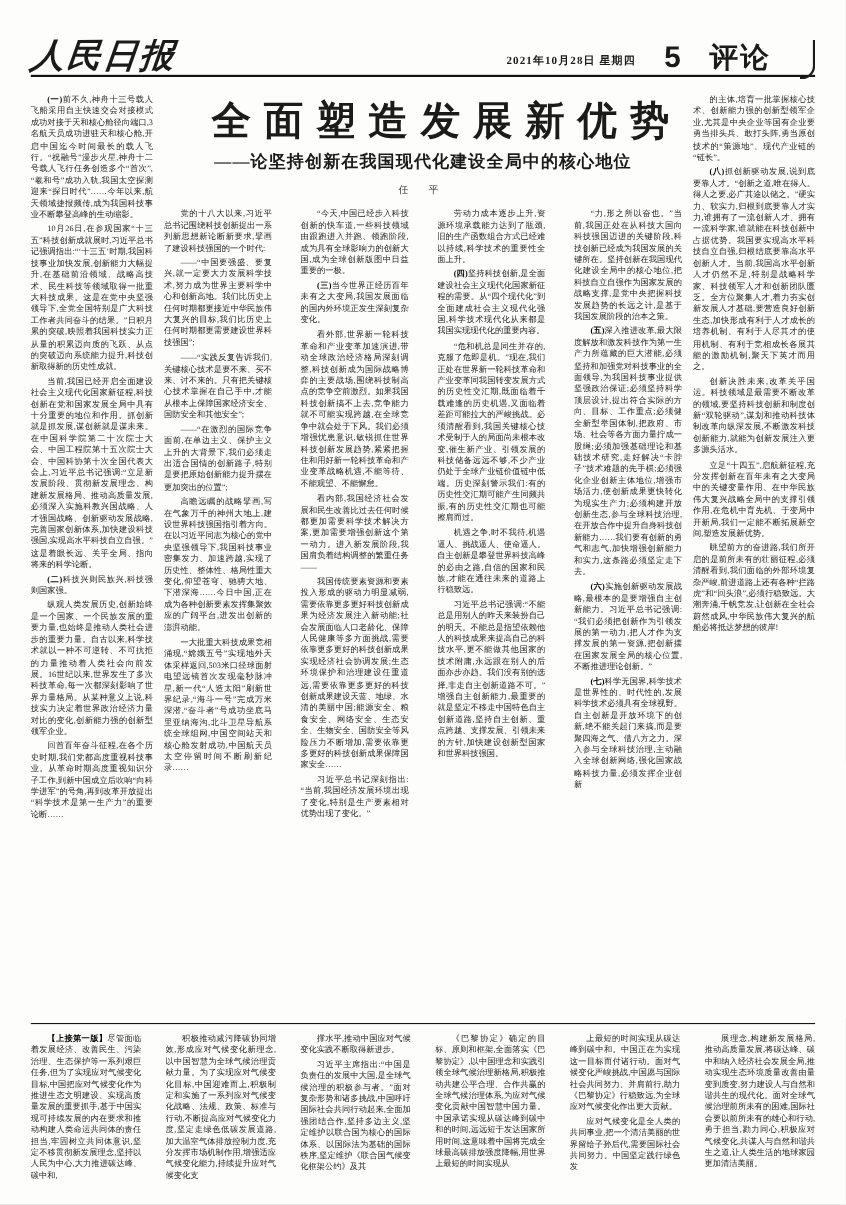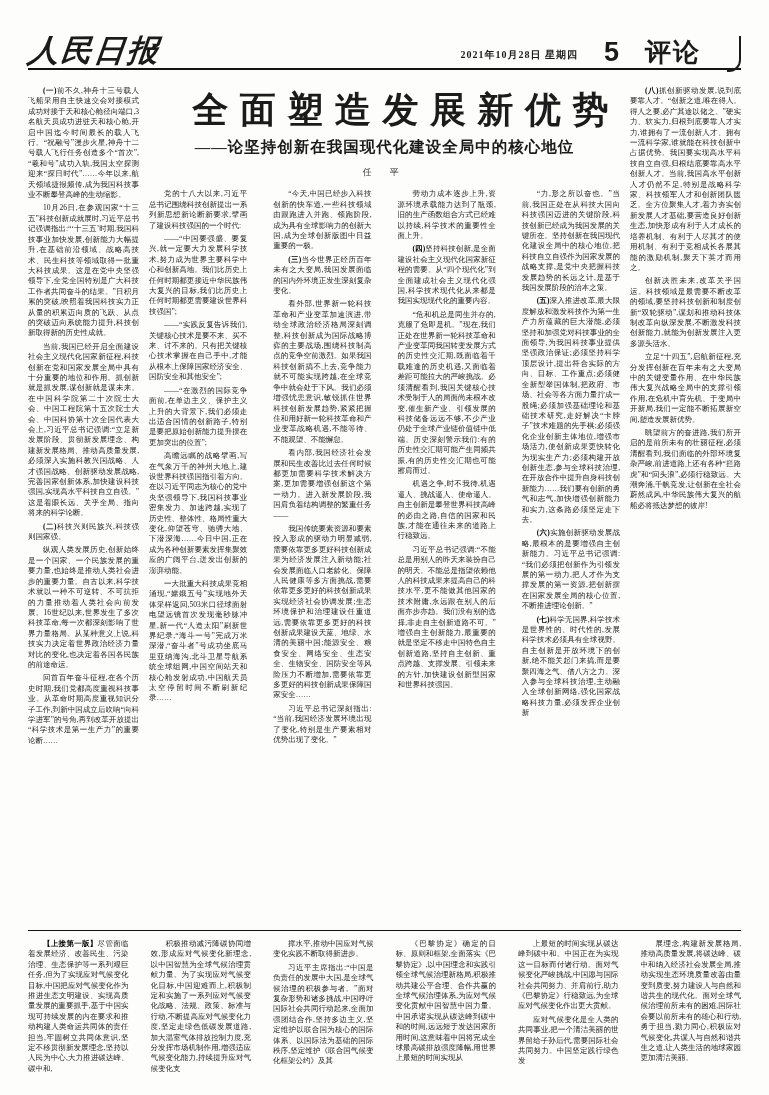--- a/index.html
+++ b/index.html
@@ -61,21 +61,21 @@
     </div>
   </header>
   <div class="rule"></div>
 
   <main class="main">
     <div class="col side-col">
         <p class="para"><b>(一)</b>前不久,神舟十三号载人飞船采用自主快速交会对接模式成功对接于天和核心舱径向端口,3名航天员成功进驻天和核心舱,开启中国迄今时间最长的载人飞行。“祝融号”漫步火星,神舟十二号载人飞行任务创造多个“首次”,“羲和号”成功入轨,我国太空探测迎来“探日时代”……今年以来,航天领域捷报频传,成为我国科技事业不断攀登高峰的生动缩影。</p>
         <p class="para">10月26日,在参观国家“十三五”科技创新成就展时,习近平总书记强调指出:“‘十三五’时期,我国科技事业加快发展,创新能力大幅提升,在基础前沿领域、战略高技术、民生科技等领域取得一批重大科技成果。这是在党中央坚强领导下,全党全国特别是广大科技工作者共同奋斗的结果。”日积月累的突破,映照着我国科技实力正从量的积累迈向质的飞跃、从点的突破迈向系统能力提升,科技创新取得新的历史性成就。</p>
         <p class="para">当前,我国已经开启全面建设社会主义现代化国家新征程,科技创新在党和国家发展全局中具有十分重要的地位和作用。抓创新就是抓发展,谋创新就是谋未来。在中国科学院第二十次院士大会、中国工程院第十五次院士大会、中国科协第十次全国代表大会上,习近平总书记强调:“立足新发展阶段、贯彻新发展理念、构建新发展格局、推动高质量发展,必须深入实施科教兴国战略、人才强国战略、创新驱动发展战略,完善国家创新体系,加快建设科技强国,实现高水平科技自立自强。”这是着眼长远、关乎全局、指向将来的科学论断。</p>
         <p class="para"><b>(二)</b>科技兴则民族兴,科技强则国家强。</p>
-        <p class="para">纵观人类发展历史,创新始终是一个国家、一个民族发展的重要力量,也始终是推动人类社会进步的重要力量。自古以来,科学技术就以一种不可逆转、不可抗拒的力量推动着人类社会向前发展。16世纪以来,世界发生了多次科技革命,每一次都深刻影响了世界力量格局。从某种意义上说,科技实力决定着世界政治经济力量对比的变化,也决定着各国各民族的前途命运。</p>
+        <p class="para">纵观人类发展历史,创新始终是一个国家、一个民族发展的重要力量,也始终是推动人类社会进步的重要力量。自古以来,科学技术就以一种不可逆转、不可抗拒的力量推动着人类社会向前发展。16世纪以来,世界发生了多次科技革命,每一次都深刻影响了世界力量格局。从某种意义上说,科技实力决定着世界政治经济力量对比的变化,创新能力强的创新型领军企业。</p>
         <p class="para">回首百年奋斗征程,在各个历史时期,我们党都高度重视科技事业。从革命时期高度重视知识分子工作,到新中国成立后吹响“向科学进军”的号角,再到改革开放提出“科学技术是第一生产力”的重要论断……</p>
       </div>
 
     <div class="center-zone">
       <div class="headline">全面塑造发展新优势</div>
       <div class="subhead">——论坚持创新在我国现代化建设全局中的核心地位</div>
       <div class="byline">任  平</div>
       <div class="center-cols">
         <div class="col">
             <p class="para">党的十八大以来,习近平总书记围绕科技创新提出一系列新思想新论断新要求,擘画了建设科技强国的一个时代:</p>
@@ -103,20 +103,21 @@
         <div class="col">
             <p class="para">“力,形之所以奋也。”当前,我国正处在从科技大国向科技强国迈进的关键阶段,科技创新已经成为我国发展的关键所在。坚持创新在我国现代化建设全局中的核心地位,把科技自立自强作为国家发展的战略支撑,是党中央把握科技发展趋势的长远之计,是基于我国发展阶段的治本之策。</p>
             <p class="para"><b>(五)</b>深入推进改革,最大限度解放和激发科技作为第一生产力所蕴藏的巨大潜能,必须坚持和加强党对科技事业的全面领导,为我国科技事业提供坚强政治保证;必须坚持科学顶层设计,提出符合实际的方向、目标、工作重点;必须健全新型举国体制,把政府、市场、社会等各方面力量拧成一股绳;必须加强基础理论和基础技术研究,走好解决“卡脖子”技术难题的先手棋;必须强化企业创新主体地位,增强市场活力,使创新成果更快转化为现实生产力;必须构建开放创新生态,参与全球科技治理,在开放合作中提升自身科技创新能力……我们要有创新的勇气和志气,加快增强创新能力和实力,这条路必须坚定走下去。</p>
             <p class="para"><b>(六)</b>实施创新驱动发展战略,最根本的是要增强自主创新能力。习近平总书记强调:“我们必须把创新作为引领发展的第一动力,把人才作为支撑发展的第一资源,把创新摆在国家发展全局的核心位置,不断推进理论创新。”</p>
             <p class="para"><b>(七)</b>科学无国界,科学技术是世界性的、时代性的,发展科学技术必须具有全球视野。自主创新是开放环境下的创新,绝不能关起门来搞,而是要聚四海之气、借八方之力。深入参与全球科技治理,主动融入全球创新网络,强化国家战略科技力量,必须发挥企业创新</p>
           </div>
       </div>
     </div>
 
     <div class="col side-col">
+        <p class="para">的主体,培育一批掌握核心技术、创新能力强的创新型领军企业,尤其是中央企业等国有企业要勇当排头兵、敢打头阵,勇当原创技术的“策源地”、现代产业链的“链长”。</p>
         <p class="para"><b>(八)</b>抓创新驱动发展,说到底要靠人才。“创新之道,唯在得人。得人之要,必广其途以储之。”硬实力、软实力,归根到底要靠人才实力,谁拥有了一流创新人才、拥有一流科学家,谁就能在科技创新中占据优势。我国要实现高水平科技自立自强,归根结底要靠高水平创新人才。当前,我国高水平创新人才仍然不足,特别是战略科学家、科技领军人才和创新团队匮乏。全方位聚集人才,着力夯实创新发展人才基础,要营造良好创新生态,加快形成有利于人才成长的培养机制、有利于人尽其才的使用机制、有利于竞相成长各展其能的激励机制,聚天下英才而用之。</p>
         <p class="para">创新决胜未来,改革关乎国运。科技领域是最需要不断改革的领域,要坚持科技创新和制度创新“双轮驱动”,谋划和推动科技体制改革向纵深发展,不断激发科技创新能力,就能为创新发展注入更多源头活水。</p>
         <p class="para">立足“十四五”,启航新征程,充分发挥创新在百年未有之大变局中的关键变量作用、在中华民族伟大复兴战略全局中的支撑引领作用,在危机中育先机、于变局中开新局,我们一定能不断拓展新空间,塑造发展新优势。</p>
         <p class="para">眺望前方的奋进路,我们所开启的是前所未有的壮丽征程,必须清醒看到,我们面临的外部环境复杂严峻,前进道路上还有各种“拦路虎”和“回头浪”,必须行稳致远。大潮奔涌,千帆竞发,让创新在全社会蔚然成风,中华民族伟大复兴的航船必将抵达梦想的彼岸!</p>
       </div>
   </main>
 
   <div class="rule-thin"></div>
 
   <footer class="bottom">

